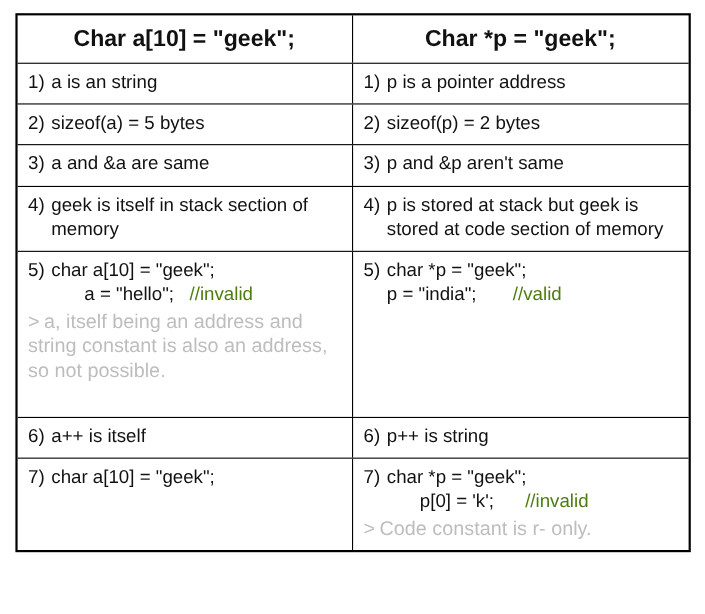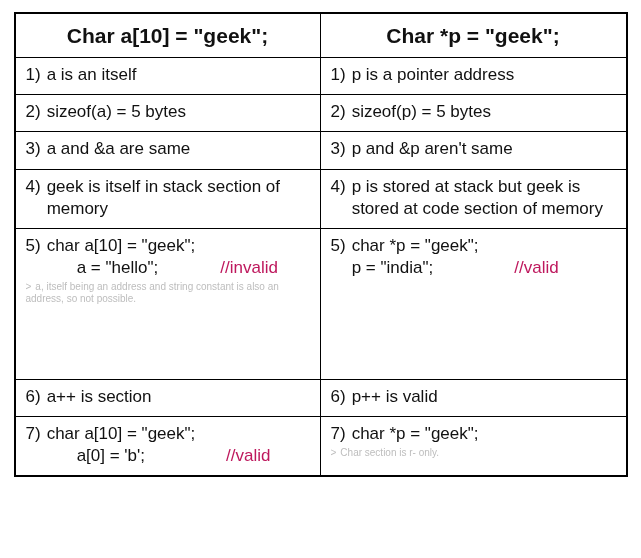--- a/index.html
+++ b/index.html
@@ -40,66 +40,66 @@
     display: flex;
   }
   .num {
     flex: 0 0 auto;
     margin-right: 6px;
   }
   .body {
     flex: 1 1 auto;
   }
   .indent { padding-left: 30px; }
-  .comment { color: #be185d; margin-left: 48px; }
+  .comment { color: #4d7c0f; }
   .note {
     color: #bdbdbd;
-    font-size: 10px;
+    font-size: 18px;
     line-height: 1.25;
     margin-top: 2px;
   }
   .note .gt { margin-right: 4px; }
   .tall { min-height: 150px; }
 </style>
 </head>
 <body>
 
 <div class="table">
 
   <div class="row">
     <div class="cell left header">Char a[10] = "geek";</div>
     <div class="cell header">Char *p = "geek";</div>
   </div>
 
   <div class="row">
     <div class="cell left">
       <div class="entry">
         <span class="num">1)</span>
-        <span class="body">a is an itself</span>
+        <span class="body">a is an string</span>
       </div>
     </div>
     <div class="cell">
       <div class="entry">
         <span class="num">1)</span>
         <span class="body">p is a pointer address</span>
       </div>
     </div>
   </div>
 
   <div class="row">
     <div class="cell left">
       <div class="entry">
         <span class="num">2)</span>
         <span class="body">sizeof(a) = 5 bytes</span>
       </div>
     </div>
     <div class="cell">
       <div class="entry">
         <span class="num">2)</span>
-        <span class="body">sizeof(p) = 5 bytes</span>
+        <span class="body">sizeof(p) = 2 bytes</span>
       </div>
     </div>
   </div>
 
   <div class="row">
     <div class="cell left">
       <div class="entry">
         <span class="num">3)</span>
         <span class="body">a and &amp;a are same</span>
       </div>
@@ -154,50 +154,50 @@
           </span>
         </span>
       </div>
     </div>
   </div>
 
   <div class="row">
     <div class="cell left">
       <div class="entry">
         <span class="num">6)</span>
-        <span class="body">a++ is section</span>
+        <span class="body">a++ is itself</span>
       </div>
     </div>
     <div class="cell">
       <div class="entry">
         <span class="num">6)</span>
-        <span class="body">p++ is valid</span>
+        <span class="body">p++ is string</span>
       </div>
     </div>
   </div>
 
   <div class="row">
     <div class="cell left">
       <div class="entry">
         <span class="num">7)</span>
         <span class="body">
           <span>char a[10] = "geek";</span><br>
+        </span>
+      </div>
+    </div>
+    <div class="cell">
+      <div class="entry">
+        <span class="num">7)</span>
+        <span class="body">
+          <span>char *p = "geek";</span><br>
           <span class="indent">
-            <span>a[0] = 'b';</span>
-            &nbsp;&nbsp;&nbsp;&nbsp;&nbsp;&nbsp;<span class="comment">//valid</span>
+            <span>p[0] = 'k';</span>
+            &nbsp;&nbsp;&nbsp;&nbsp;&nbsp;<span class="comment">//invalid</span>
           </span>
         </span>
       </div>
-    </div>
-    <div class="cell">
-      <div class="entry">
-        <span class="num">7)</span>
-        <span class="body">
-          <span>char *p = "geek";</span><br>
-        </span>
-      </div>
       <div class="note">
-        <span class="gt">&gt;</span><span>Char section is r- only.</span>
+        <span class="gt">&gt;</span><span>Code constant is r- only.</span>
       </div>
     </div>
   </div>
 
 </div>
 
 </body></html>

